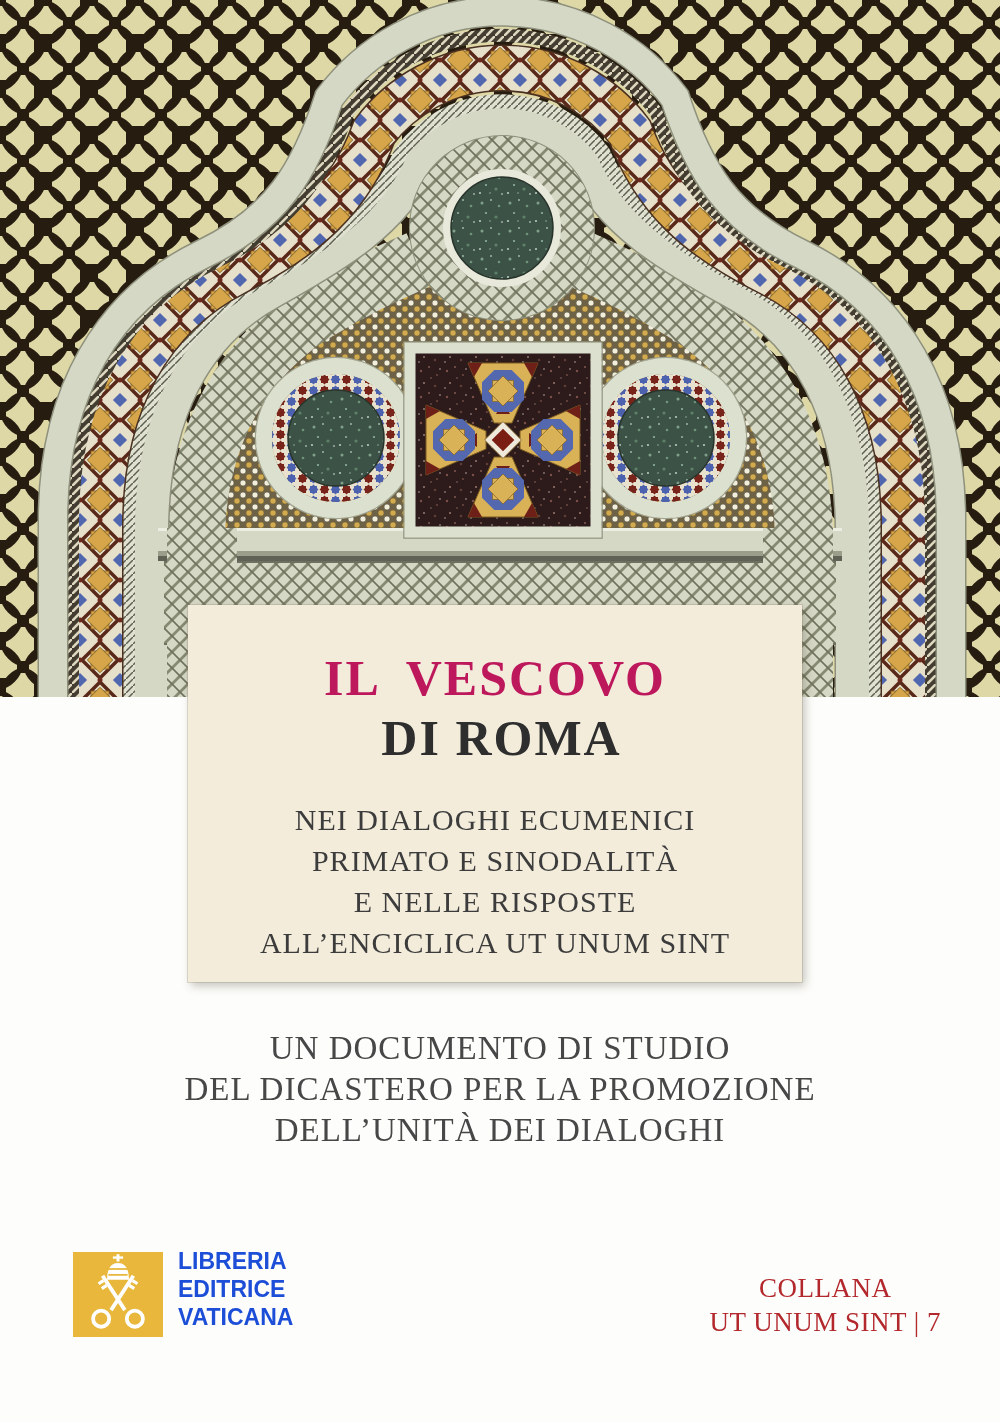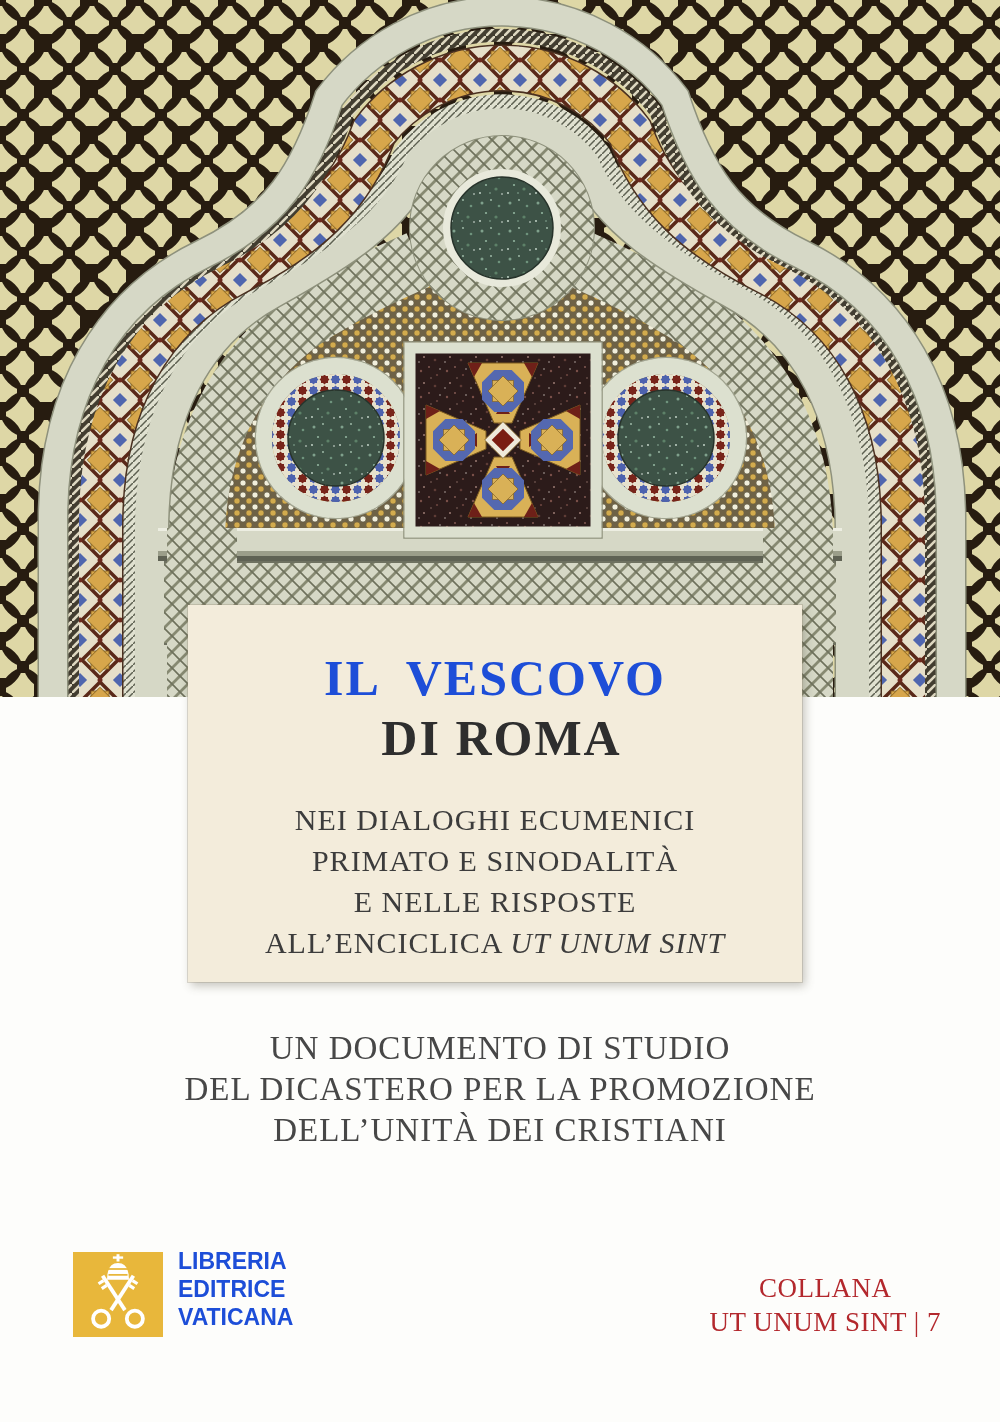--- a/index.html
+++ b/index.html
@@ -9,29 +9,29 @@
     font-family:"Liberation Serif", serif;
   }
   .photo{position:absolute;left:0;top:0;width:1000px;height:697px;overflow:hidden;}
   .title-panel{
     position:absolute;left:188px;top:605px;width:614px;height:377px;
     background:#f3ecdb;
     box-shadow:0 0 0 1px rgba(150,140,115,.30), 3px 4px 9px rgba(70,65,50,.30);
     text-align:center;
   }
   .title-line1{
-    margin-top:44px;font-size:50px;font-weight:bold;color:#1d4ed8;
+    margin-top:44px;font-size:50px;font-weight:bold;color:#be185d;
     letter-spacing:2px;word-spacing:14px;line-height:58px;
   }
   .title-line2{
     font-size:50px;font-weight:bold;color:#2e2e2e;
     letter-spacing:2px;line-height:62px;padding-left:13px;
   }
   .subtitle{margin-top:30px;font-size:30px;color:#3c3c3c;letter-spacing:1px;line-height:41px;}
-  .subtitle .it{font-style:italic;}
+  .subtitle .it{}
   .doc-block{
     position:absolute;left:0;top:1028px;width:1000px;text-align:center;
     font-size:33px;color:#474747;letter-spacing:1px;line-height:41px;
   }
   .logo-square{
     position:absolute;left:73px;top:1252px;width:90px;height:85px;
     background:#e8b73b;
   }
   .publisher-name{
     position:absolute;left:178px;top:1247px;
@@ -230,21 +230,21 @@
     <div>NEI DIALOGHI ECUMENICI</div>
     <div>PRIMATO E SINODALITÀ</div>
     <div>E NELLE RISPOSTE</div>
     <div><span>ALL’ENCICLICA </span><span class="it">UT UNUM SINT</span></div>
   </div>
 </div>
 
 <div class="doc-block">
   <div>UN DOCUMENTO DI STUDIO</div>
   <div>DEL DICASTERO PER LA PROMOZIONE</div>
-  <div>DELL’UNITÀ DEI CRISTIANI</div>
+  <div>DELL’UNITÀ DEI DIALOGHI</div>
 </div>
 
 <div class="logo-square">
   <svg width="90" height="85" viewBox="0 0 60 58">
     <g fill="#ffffff" stroke="none">
       <rect x="29" y="1.5" width="2" height="5"></rect>
       <rect x="26.5" y="3" width="7" height="1.6"></rect>
       <path d="M22.5,19 Q22.5,7.5 30,7.5 Q37.5,7.5 37.5,19 Z"></path>
       <rect x="22.5" y="11" width="15" height="1.2" fill="#e8b73b"></rect>
       <rect x="23.5" y="15" width="13" height="1.2" fill="#e8b73b"></rect>

